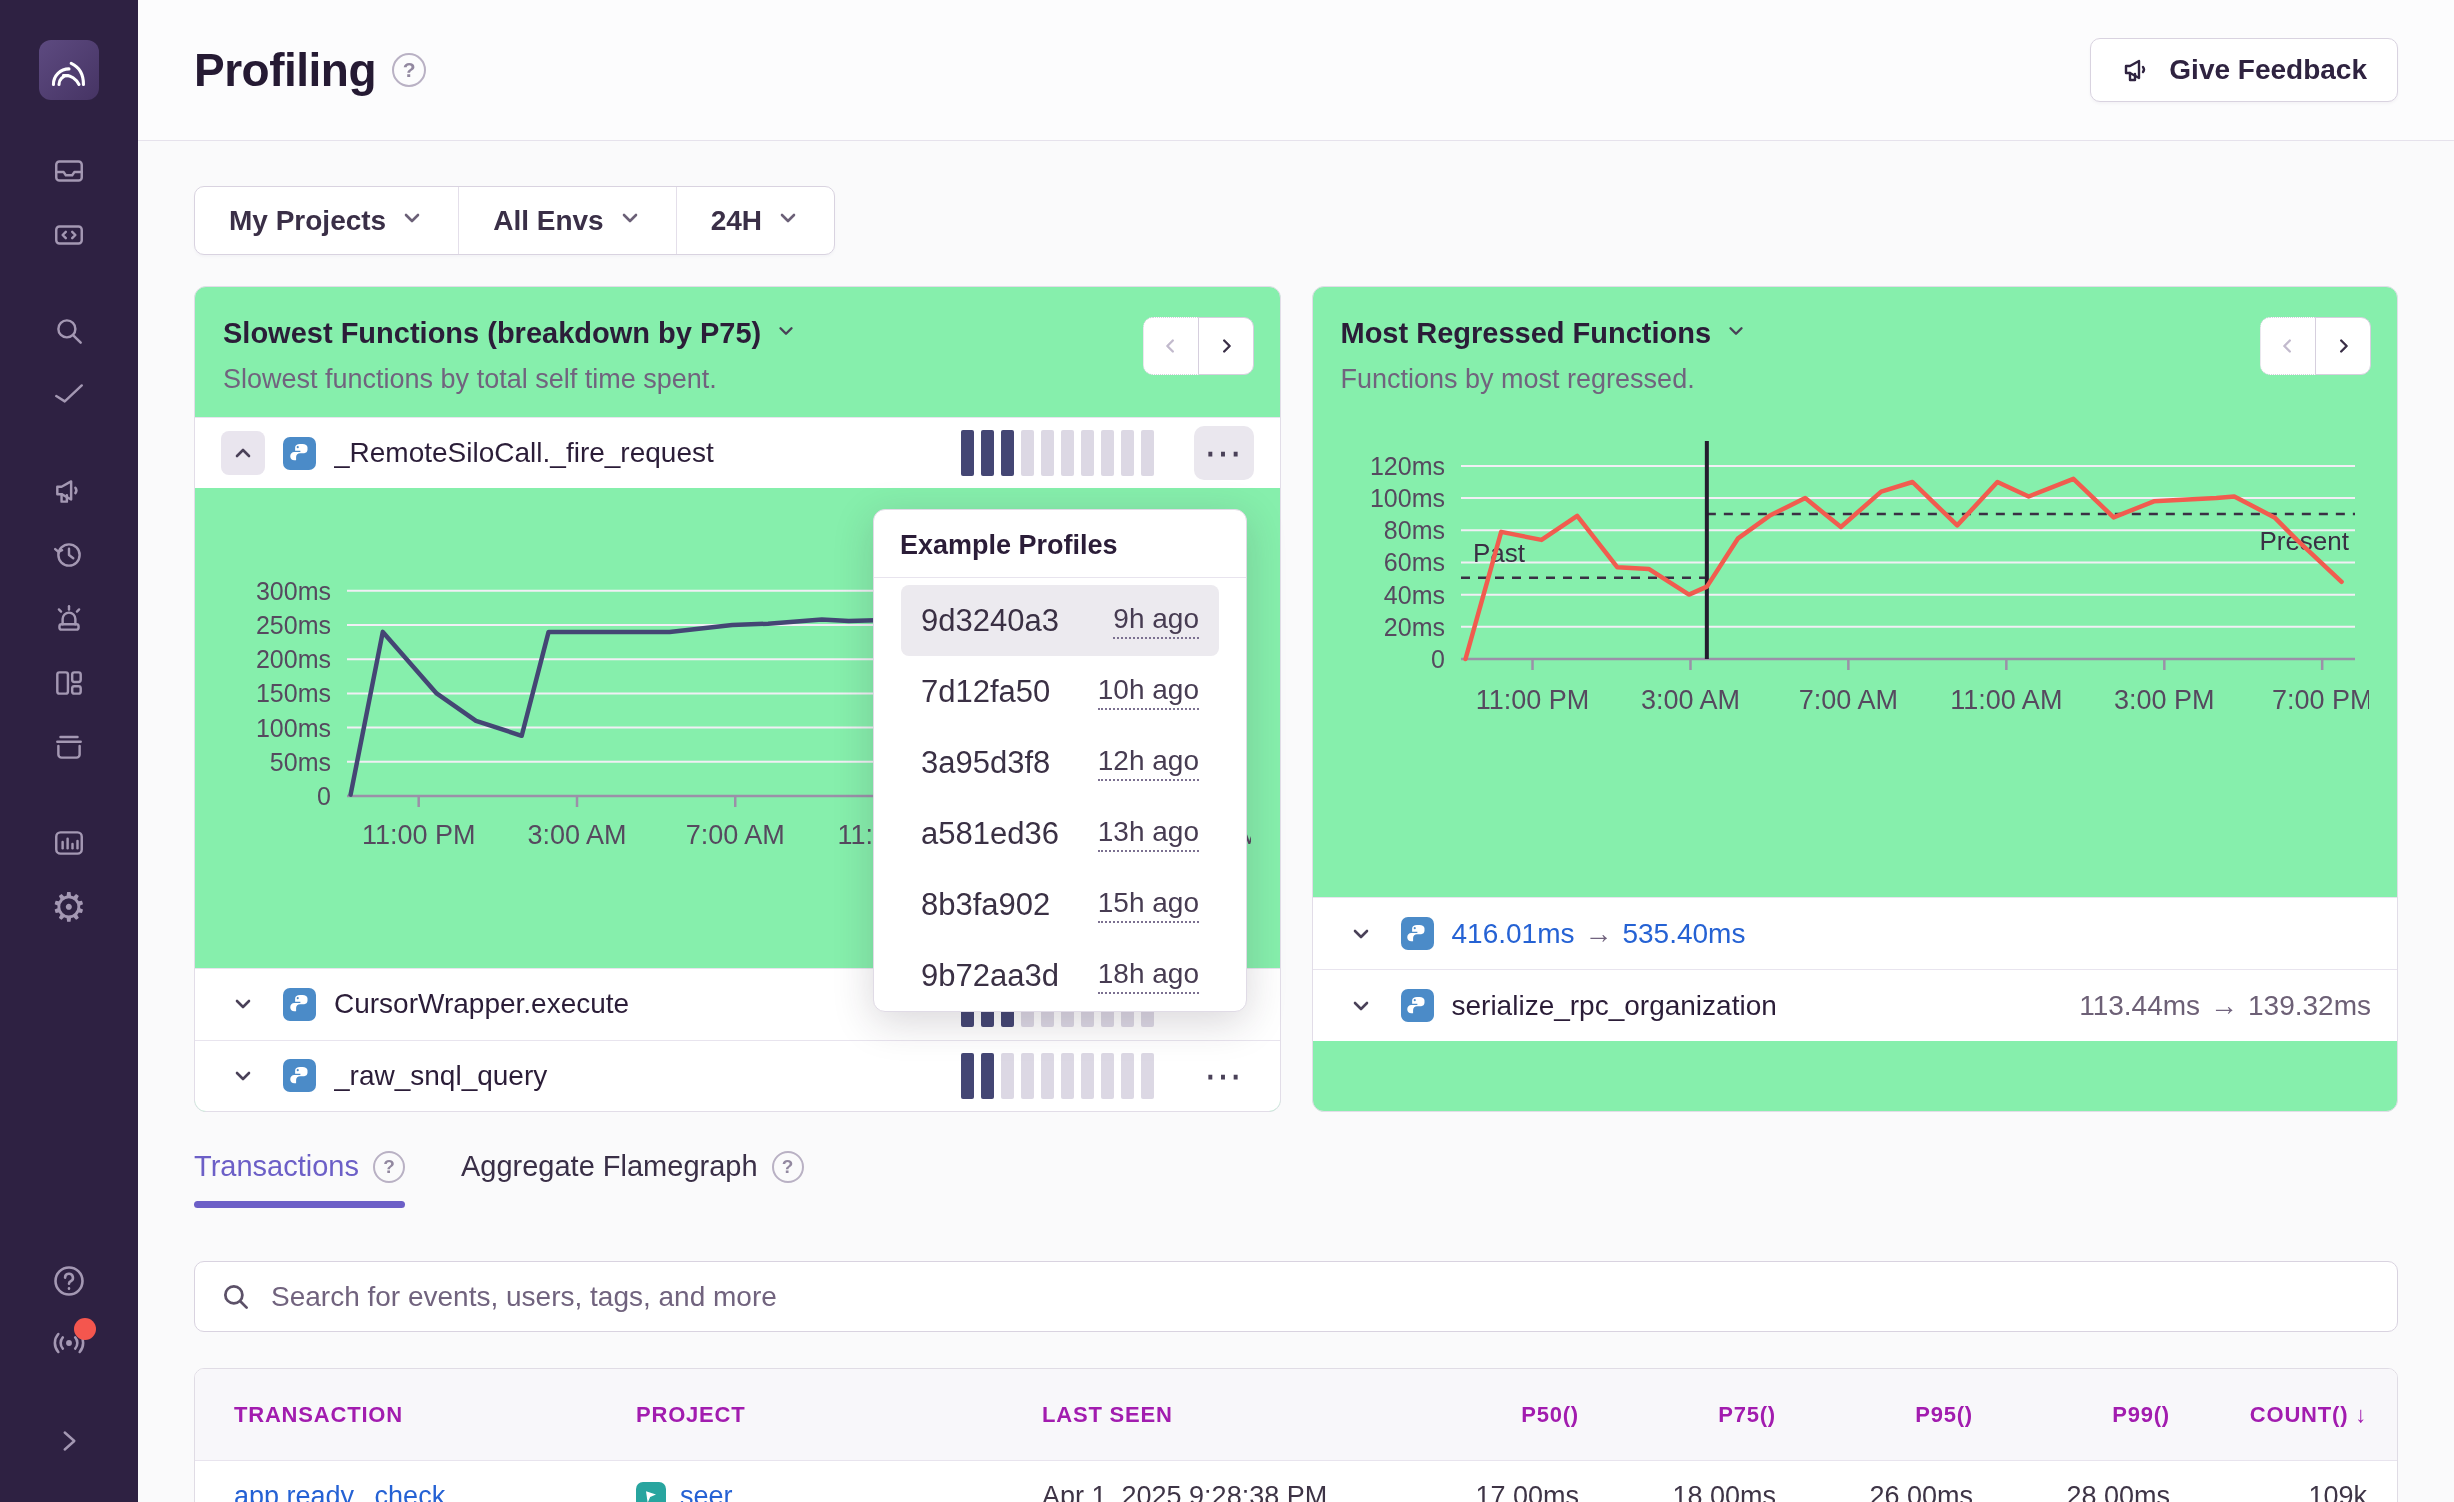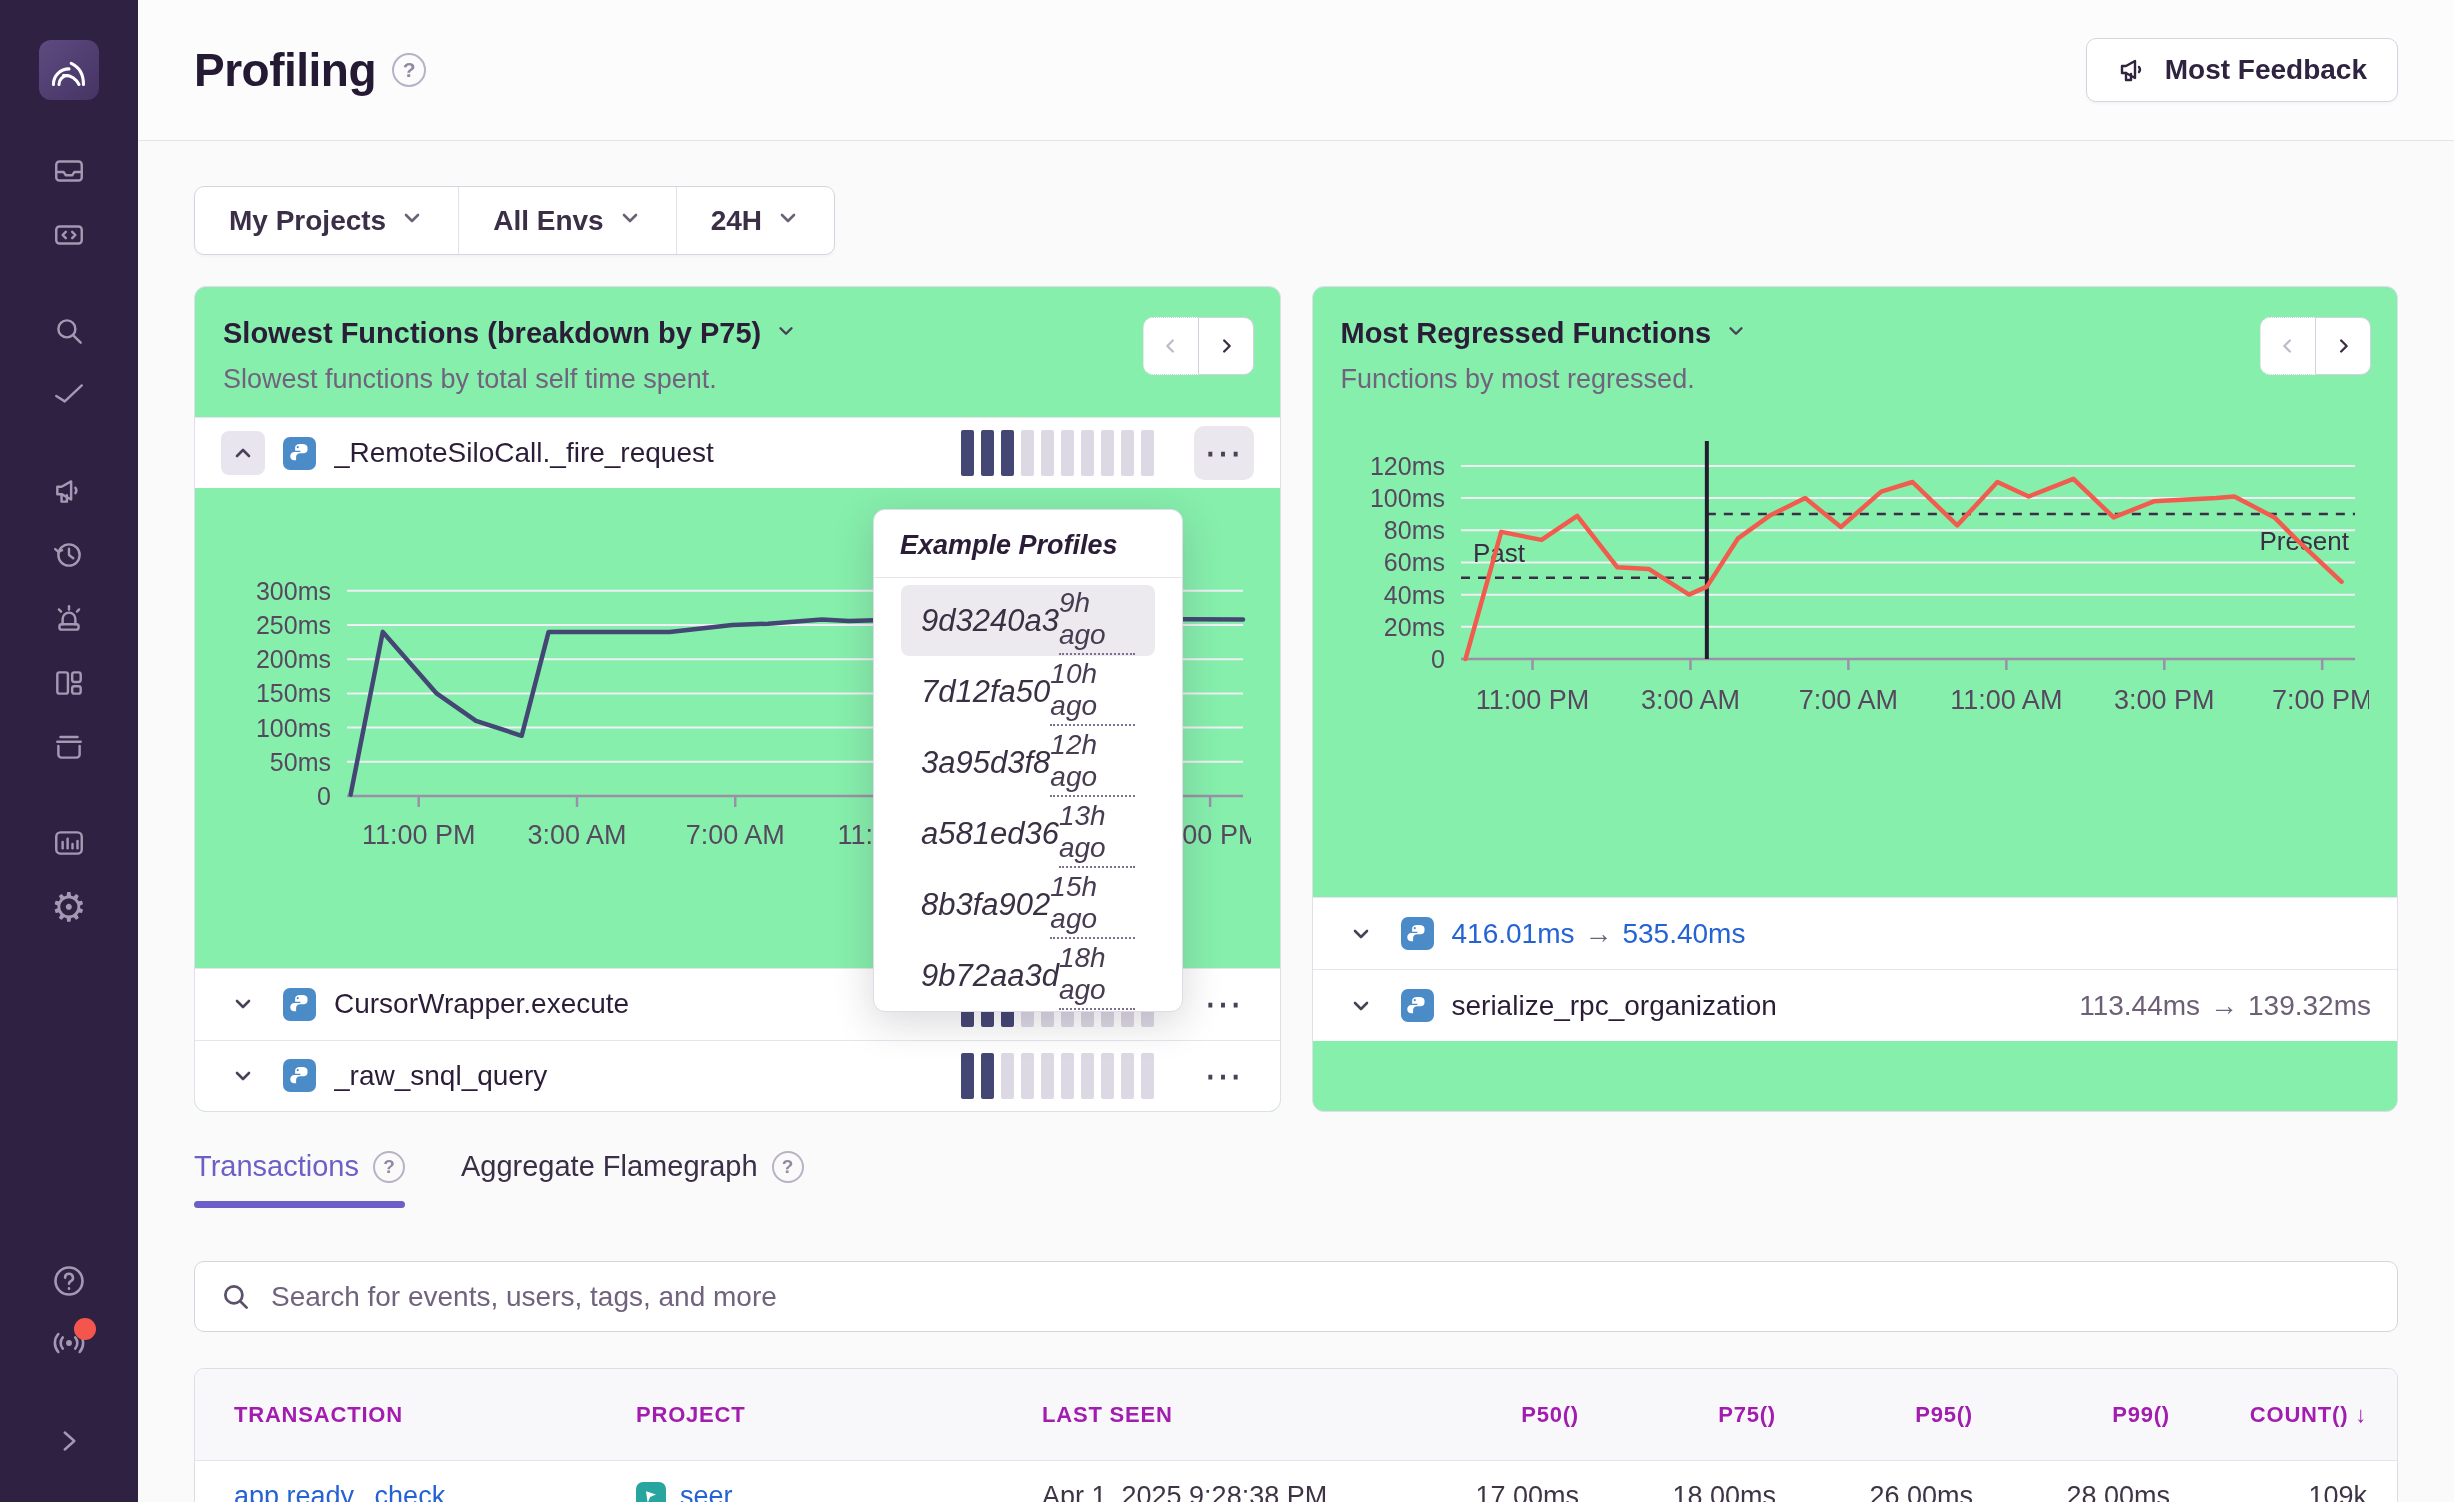--- a/index.html
+++ b/index.html
@@ -99,24 +99,23 @@
   .dots-btn.open { background:#eae7ee; }
   .trend { font-size:28px; white-space:nowrap; }
   .trend .arrow { color:#71637e; padding:0 10px; }
   .trend.link .val { color:#2562d4; cursor:pointer; }
   .trend.muted .val { color:#6d6076; }
   .chart-zone { height:480px; position:relative; }
   .chart-zone svg { display:block; margin-left:30px; }
   svg text { font-family:"Liberation Sans", sans-serif; }
   
   .dropdown {
-    position:absolute; left:873px; top:509px; width:310px; height:503px; z-index:60;
+    position:absolute; left:873px; top:509px; width:374px; height:503px; z-index:60;
     background:#fff; border:1px solid #e0dbe6; border-radius:12px;
     box-shadow:0 10px 40px rgba(43,34,51,0.18);
-    font-style:italic;
   }
   .dropdown-header { padding:20px 26px 16px 26px; font-size:27px; font-weight:700; color:#2b1d38; border-bottom:1px solid #e8e4ee; }
   .dropdown-list { padding:7px 27px; }
   .dd-item {
     height:71px; display:flex; align-items:center; justify-content:space-between;
     padding:0 20px; cursor:pointer; border-radius:8px;
   }
   .dd-item.active { background:#eceaef; }
   .dd-id { font-size:31px; color:#3a3044; }
   .dd-age { font-size:28px; color:#473c52; border-bottom:2.5px dotted #7b7090; padding-bottom:2px; }
@@ -280,21 +279,21 @@
   <div class="page-header">
     <span class="page-title">Profiling</span>
     <span class="help-circle">?</span>
     <span class="spacer"></span>
     <button class="feedback-btn">
       <svg width="32" height="32" viewBox="0 0 32 32">
           <path d="M5 12v7h4l9 5V7l-9 5H5z"></path>
           <path d="M9 19v7h5v-6"></path>
           <path d="M22 13a4 4 0 0 1 0 5"></path>
         </svg>
-      <span>Most Feedback</span>
+      <span>Give Feedback</span>
     </button>
   </div>
 
   <div class="content">
     
     <div class="filter-bar">
       <span class="filter-seg">
         <span>My Projects</span>
         <span class="chev-down"><svg width="24" height="24" viewBox="0 0 24 24">
               <polyline points="6 9 12 15 18 9"></polyline>

